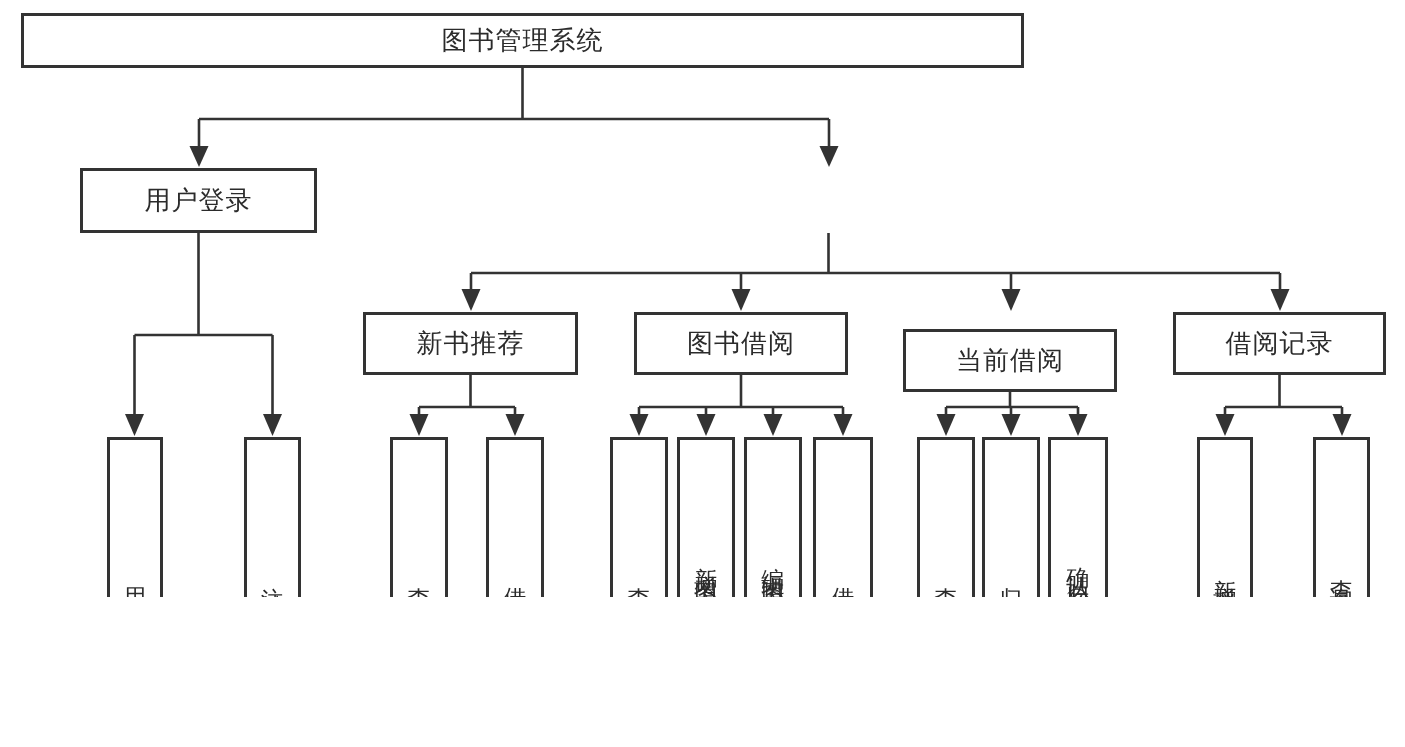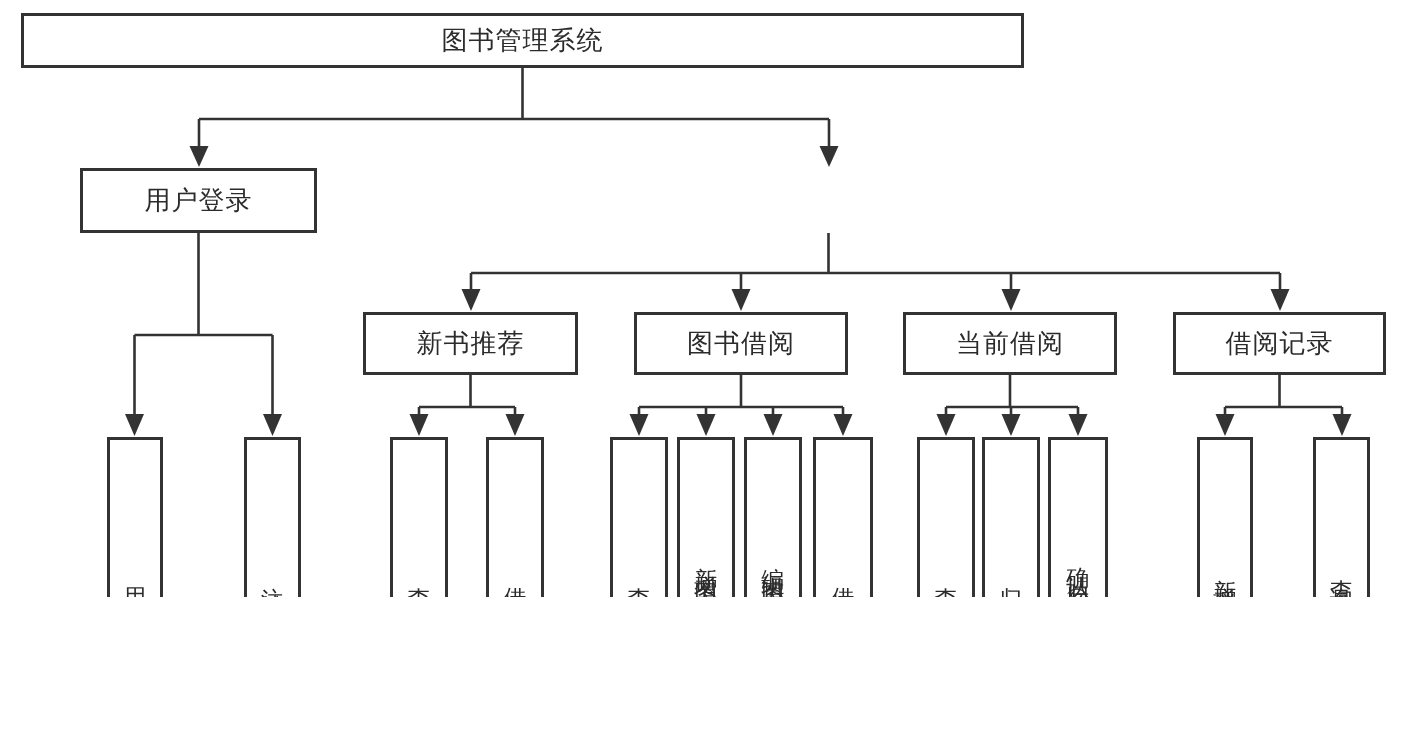--- a/index.html
+++ b/index.html
@@ -86,21 +86,21 @@
   <div class="box hbox" style="left:80px;top:168px;width:237px;height:65px">
     <span class="label">用户登录</span>
   </div>
 
   <div class="box hbox" style="left:634px;top:312px;width:214px;height:63px">
     <span class="label">图书借阅</span>
   </div>
   <div class="box hbox" style="left:363px;top:312px;width:215px;height:63px">
     <span class="label">新书推荐</span>
   </div>
-  <div class="box hbox" style="left:903px;top:312px;width:214px;height:63px">
+  <div class="box hbox" style="left:903px;top:329px;width:214px;height:63px">
     <span class="label">当前借阅</span>
   </div>
   <div class="box hbox" style="left:1173px;top:312px;width:213px;height:63px">
     <span class="label">借阅记录</span>
   </div>
 
   <div class="box vbox" style="left:107px;top:437px;width:56px;height:296px">
     <span class="label">用户登录</span>
   </div>
   <div class="box vbox" style="left:244px;top:437px;width:57px;height:296px">

